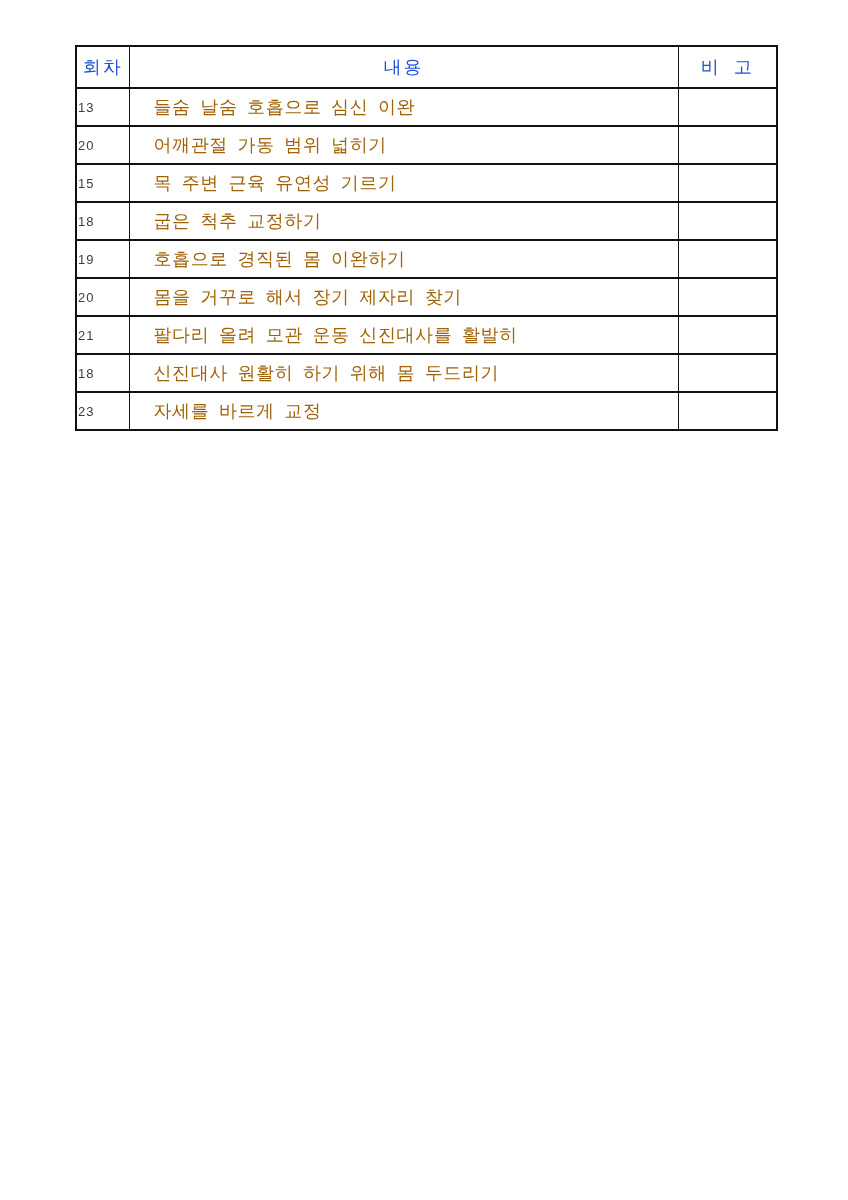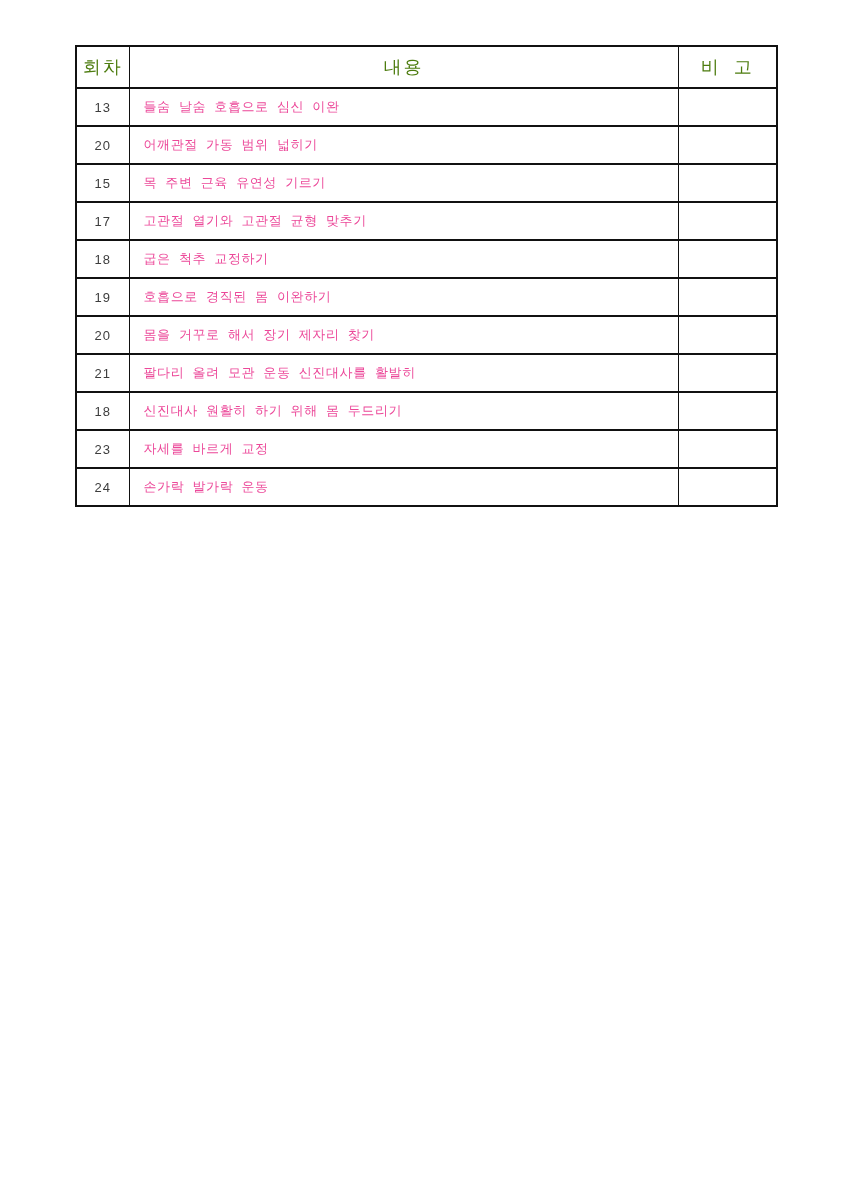--- a/index.html
+++ b/index.html
@@ -37,41 +37,40 @@
     border-bottom: 2px solid #111111;
     box-sizing: border-box;
     background: #ffffff;
     overflow: hidden;
     white-space: nowrap;
   }
   table.schedule thead th {
     height: 42px;
     font-size: 18px;
     font-weight: normal;
-    color: #4d7c0f;
+    color: #1d4ed8;
     text-align: center;
     vertical-align: middle;
     letter-spacing: 2px;
     word-spacing: 6px;
   }
   table.schedule tbody td {
     height: 38px;
     vertical-align: middle;
   }
   td.session-cell {
-    text-align: center;
     font-size: 13px;
     color: #3d3d3d;
     letter-spacing: 1px;
   }
   td.content-cell {
     text-align: left;
-    padding-left: 14px;
-    font-size: 13px;
-    color: #ec4899;
+    padding-left: 24px;
+    font-size: 18px;
+    color: #a16207;
     letter-spacing: 0.6px;
     word-spacing: 4px;
   }
   td.remarks-cell {
     text-align: left;
   }
 </style>
 </head>
 <body>
 
@@ -99,25 +98,20 @@
     <td class="session-cell">20</td>
     <td class="content-cell">어깨관절 가동 범위 넓히기</td>
     <td class="remarks-cell"></td>
   </tr>
         <tr>
     <td class="session-cell">15</td>
     <td class="content-cell">목 주변 근육 유연성 기르기</td>
     <td class="remarks-cell"></td>
   </tr>
         <tr>
-    <td class="session-cell">17</td>
-    <td class="content-cell">고관절 열기와 고관절 균형 맞추기</td>
-    <td class="remarks-cell"></td>
-  </tr>
-        <tr>
     <td class="session-cell">18</td>
     <td class="content-cell">굽은 척추 교정하기</td>
     <td class="remarks-cell"></td>
   </tr>
         <tr>
     <td class="session-cell">19</td>
     <td class="content-cell">호흡으로 경직된 몸 이완하기</td>
     <td class="remarks-cell"></td>
   </tr>
         <tr>
@@ -133,20 +127,15 @@
         <tr>
     <td class="session-cell">18</td>
     <td class="content-cell">신진대사 원활히 하기 위해 몸 두드리기</td>
     <td class="remarks-cell"></td>
   </tr>
         <tr>
     <td class="session-cell">23</td>
     <td class="content-cell">자세를 바르게 교정</td>
     <td class="remarks-cell"></td>
   </tr>
-        <tr>
-    <td class="session-cell">24</td>
-    <td class="content-cell">손가락 발가락 운동</td>
-    <td class="remarks-cell"></td>
-  </tr>
       </tbody>
   </table>
 </div>
 
 </body></html>

